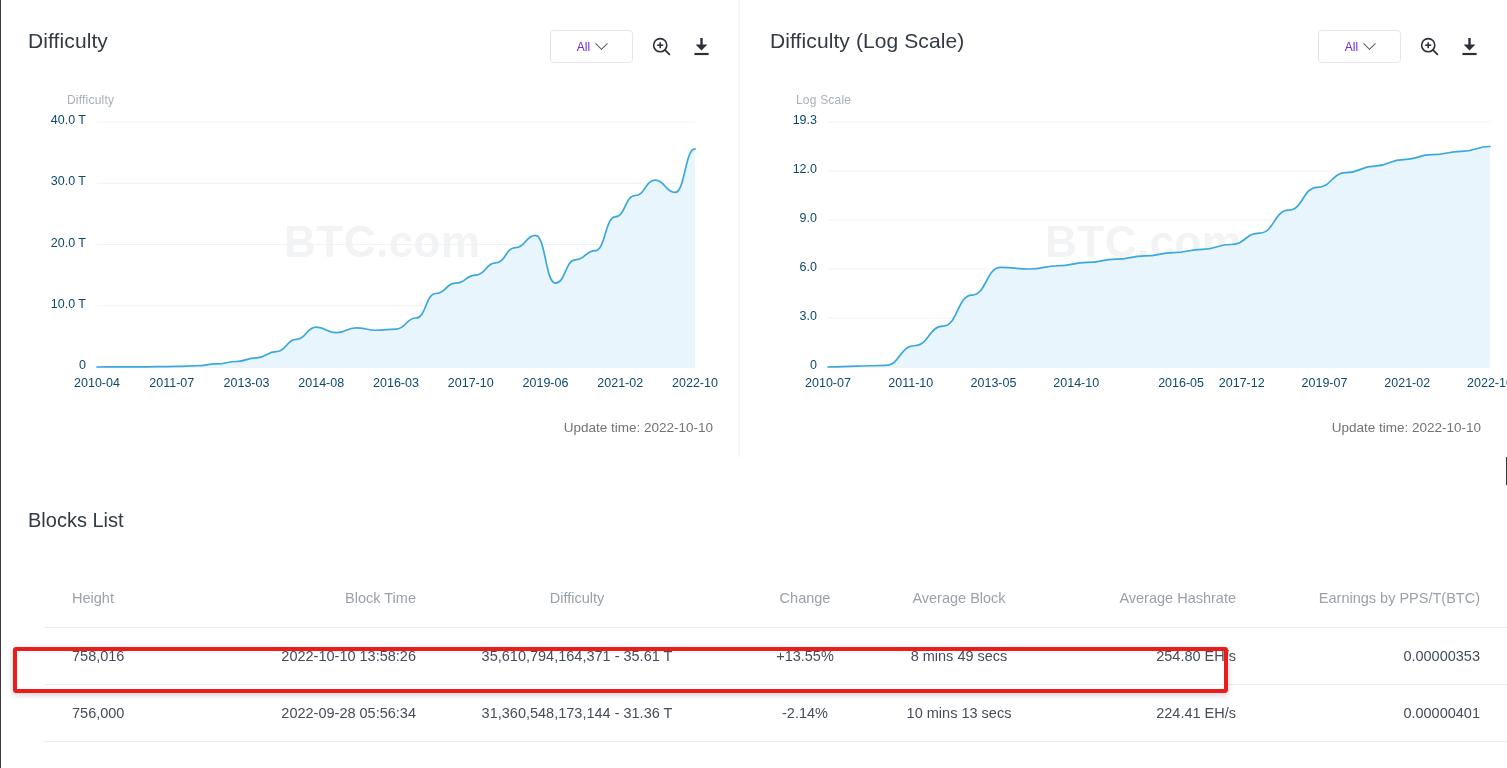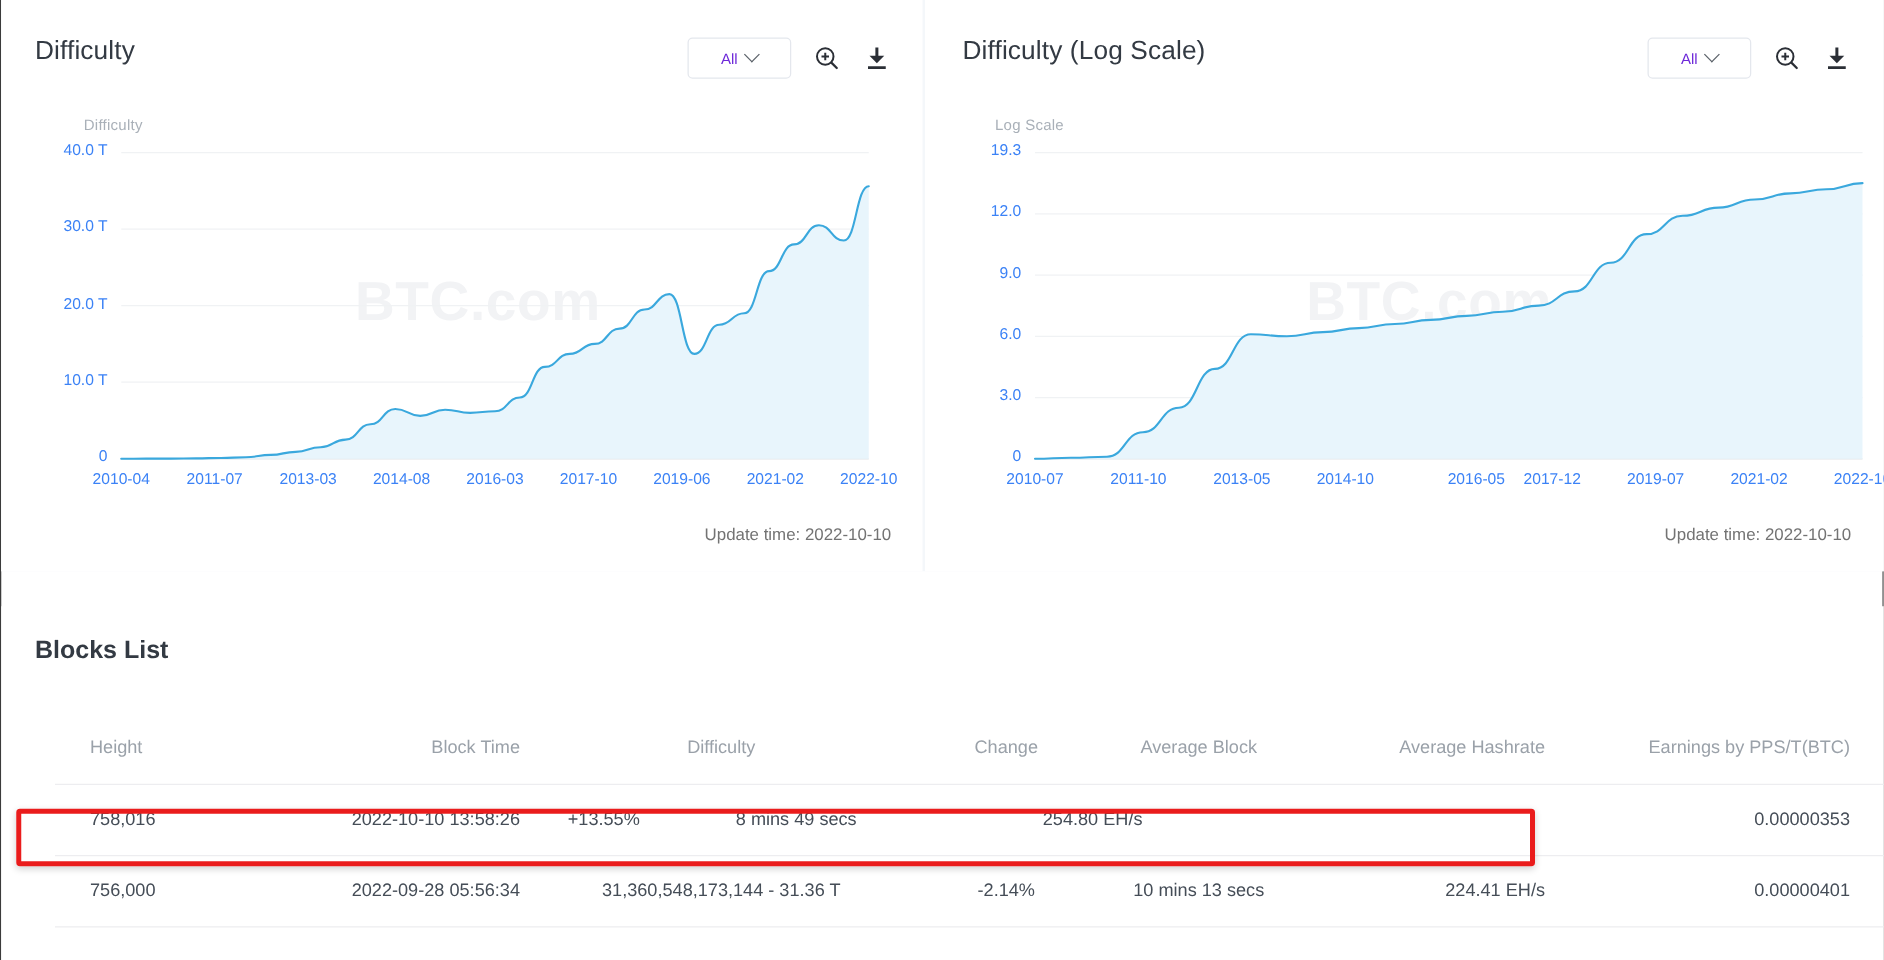--- a/index.html
+++ b/index.html
@@ -124,21 +124,21 @@
     letter-spacing: 0.5px;
     pointer-events: none;
     user-select: none;
   }
   .left .watermark  { left: 283px; top: 135px; }
   .right .watermark { left: 305px; top: 135px; }
 
   .y-label, .x-label {
     position: absolute;
     font-size: 12.5px;
-    color: #3b82f6;
+    color: #0c4a6e;
     white-space: nowrap;
   }
   .y-label { text-align: right; }
   .x-label { text-align: center; }
 
   .update-time {
     position: absolute;
     bottom: 22px;
     font-size: 13.5px;
     color: #737373;
@@ -153,21 +153,21 @@
     left: 0; top: 485px;
     width: 1507px;
     height: 283px;
     background: #ffffff;
   }
   .blocks-title {
     position: absolute;
     left: 27px; top: 24px;
     font-size: 20px;
     color: #333a43;
-    font-weight: 700;
+    font-weight: 400;
   }
 
   .table {
     position: absolute;
     left: 0; top: 83px;
     width: 100%;
     padding-left: 43px;
   }
   .trow {
     display: flex;
@@ -352,20 +352,21 @@
         <div class="cell c-diff">Difficulty</div>
         <div class="cell c-change">Change</div>
         <div class="cell c-avgblock">Average Block</div>
         <div class="cell c-hashrate">Average Hashrate</div>
         <div class="cell c-earn">Earnings by PPS/T(BTC)</div>
       </div>
 
       <div class="trow tbody-row">
         <div class="cell c-height link">758,016</div>
         <div class="cell c-time">2022-10-10 13:58:26</div>
+        <div class="cell c-diff">35,610,794,164,371 - 35.61 T</div>
         <div class="cell c-change pos">+13.55%</div>
         <div class="cell c-avgblock">8 mins 49 secs</div>
         <div class="cell c-hashrate">254.80 EH/s</div>
         <div class="cell c-earn">0.00000353</div>
       </div>
 
       <div class="trow tbody-row">
         <div class="cell c-height link">756,000</div>
         <div class="cell c-time">2022-09-28 05:56:34</div>
         <div class="cell c-diff">31,360,548,173,144 - 31.36 T</div>

